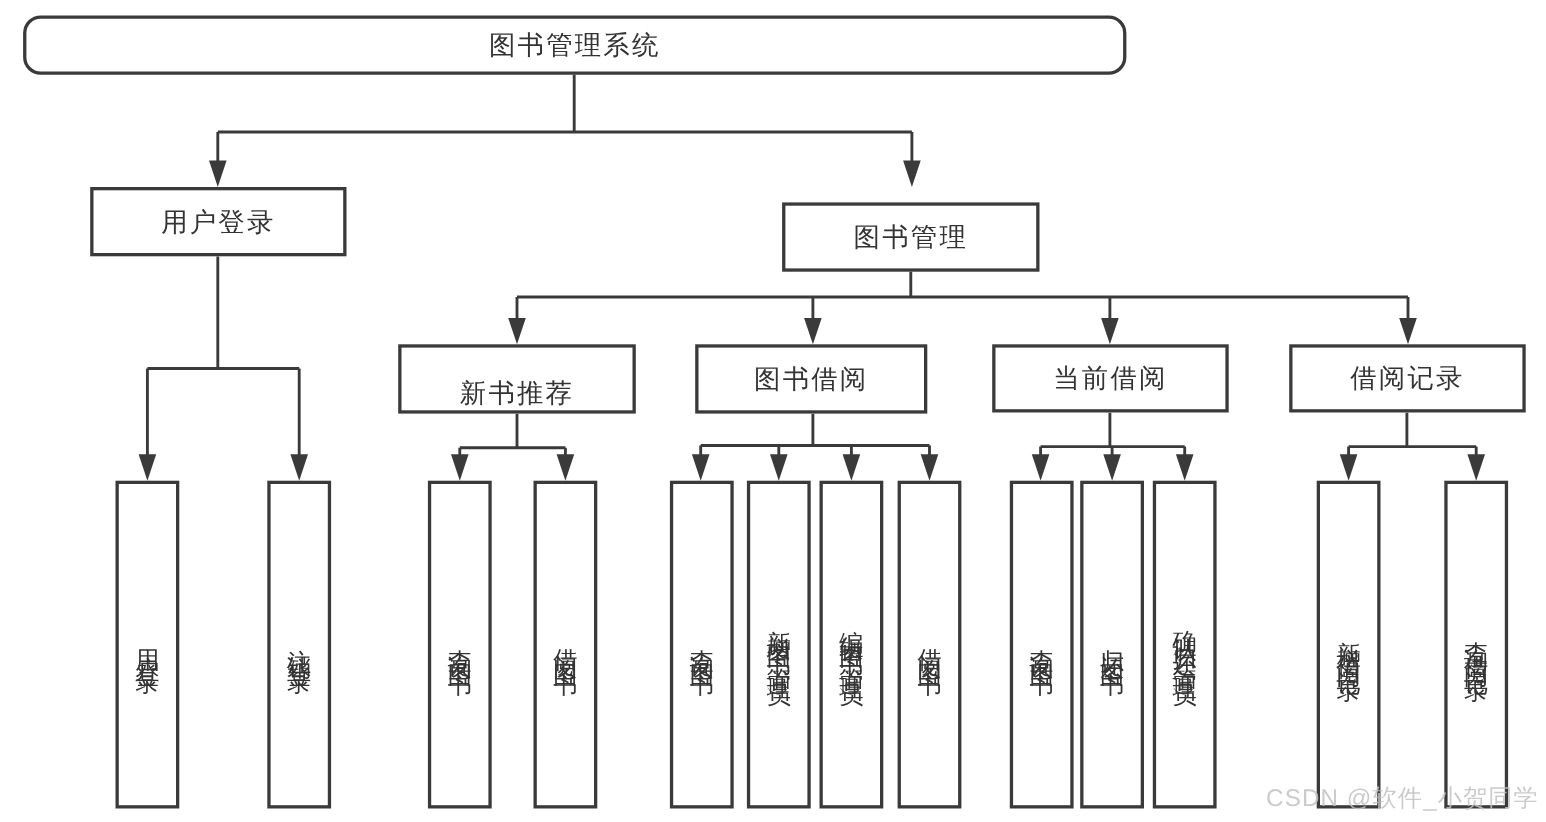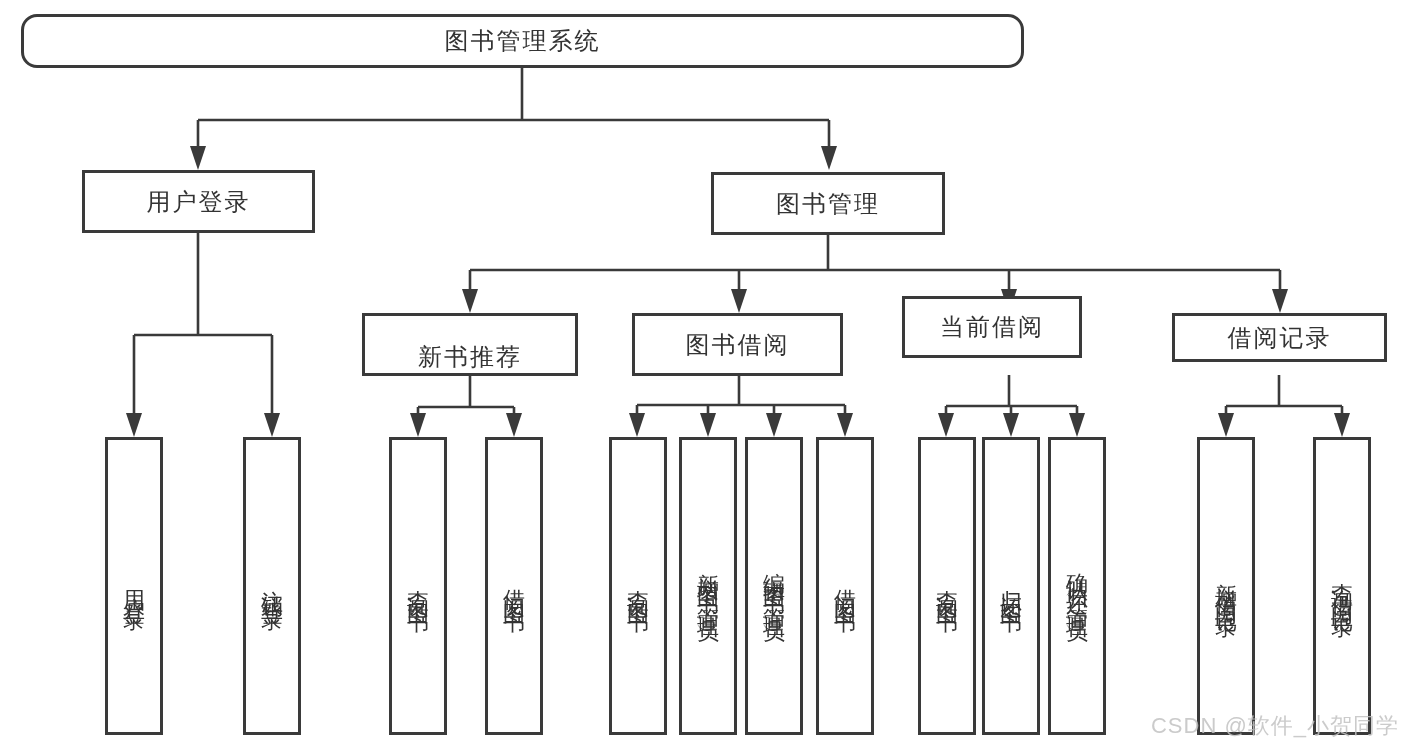--- a/index.html
+++ b/index.html
@@ -89,34 +89,34 @@
     <polygon points="1334,413 1350,413 1342,437"></polygon>
   </svg>
 
   <div class="node hnode" style="left:21px;top:14px;width:1003px;height:54px;border-radius:16px;">
     <span>图书管理系统</span>
   </div>
 
   <div class="node hnode" style="left:82px;top:170px;width:233px;height:63px;">
     <span>用户登录</span>
   </div>
-  <div class="node hnode" style="left:711px;top:172px;width:234px;height:63px;">
+  <div class="node hnode" style="left:711px;top:184px;width:234px;height:63px;">
     <span>图书管理</span>
   </div>
 
   <div class="node hnode" style="left:362px;top:313px;width:216px;height:63px;align-items:flex-end;">
     <span>新书推荐</span>
   </div>
   <div class="node hnode" style="left:632px;top:313px;width:211px;height:63px;">
     <span>图书借阅</span>
   </div>
-  <div class="node hnode" style="left:902px;top:296px;width:180px;height:62px;">
+  <div class="node hnode" style="left:902px;top:313px;width:215px;height:62px;">
     <span>当前借阅</span>
   </div>
-  <div class="node hnode" style="left:1172px;top:313px;width:215px;height:49px;">
+  <div class="node hnode" style="left:1172px;top:313px;width:215px;height:62px;">
     <span>借阅记录</span>
   </div>
 
   <div class="node leaf" style="left:105px;">
     <span class="vtext">用户登录</span>
   </div>
   <div class="node leaf" style="left:243px;">
     <span class="vtext">注销登录</span>
   </div>
 

